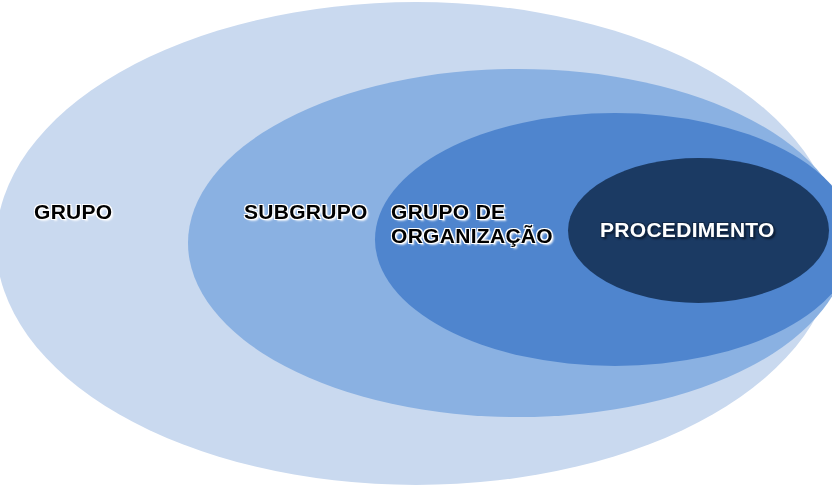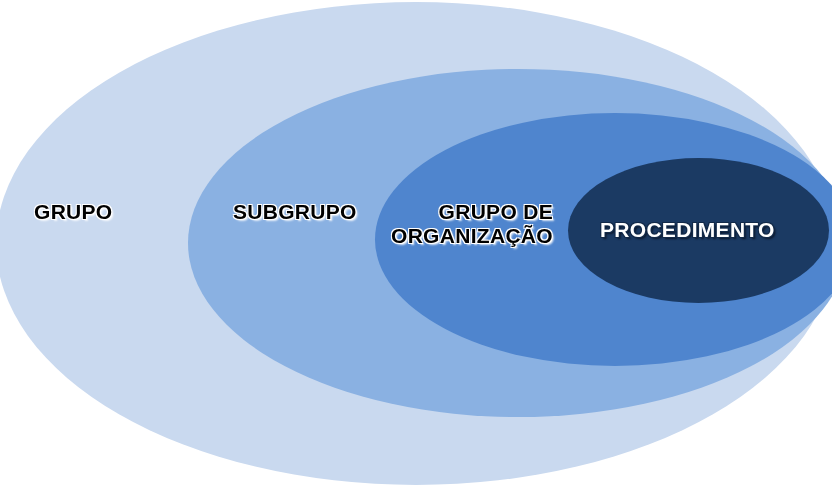--- a/index.html
+++ b/index.html
@@ -9,21 +9,20 @@
   }
   body {
     font-family: "Liberation Sans", sans-serif;
   }
   #stage {
     position: relative;
     width: 832px;
     height: 491px;
     background: #ffffff;
     overflow: hidden;
-    text-align: right;
   }
   .ellipse {
     position: absolute;
     border-radius: 50%;
   }
   
   #ellipse-grupo {
     left: -4px;
     top: 2px;
     width: 840px;
@@ -69,21 +68,21 @@
        1px -1px 0 #ffffff,
       -1px  1px 0 #ffffff,
        2px  2px 2px rgba(255,255,255,0.85);
   }
 
   #label-grupo {
     left: 34px;
     top: 200px;
   }
   #label-subgrupo {
-    left: 208px;
+    left: 219px;
     top: 200px;
     padding-left: 25px;
   }
   #label-forma {
     left: 391px;
     top: 200px;
   }
   #label-procedimento {
     left: 600px;
     top: 218px;

